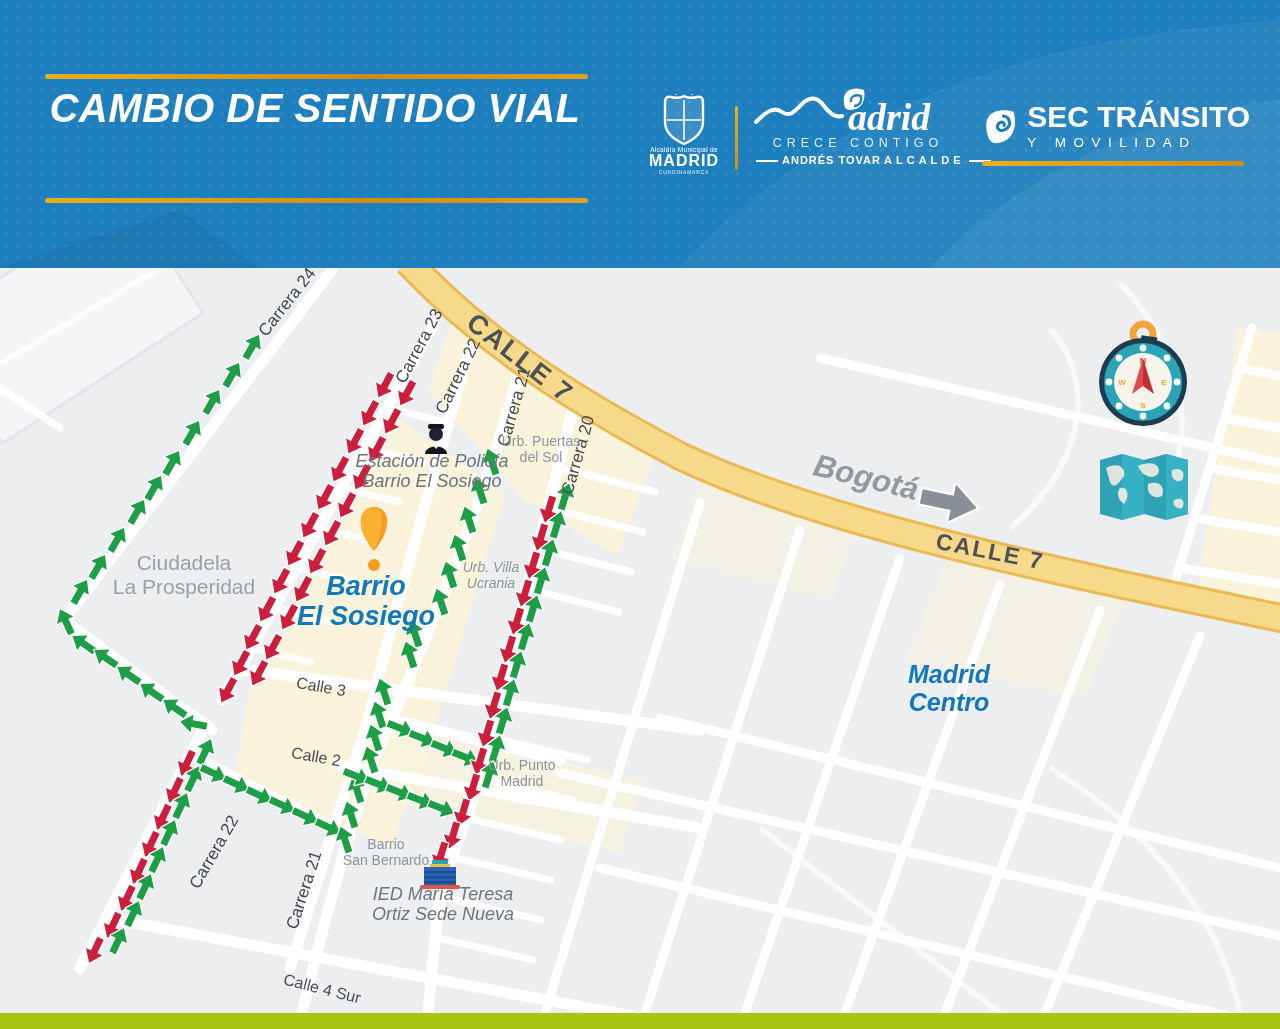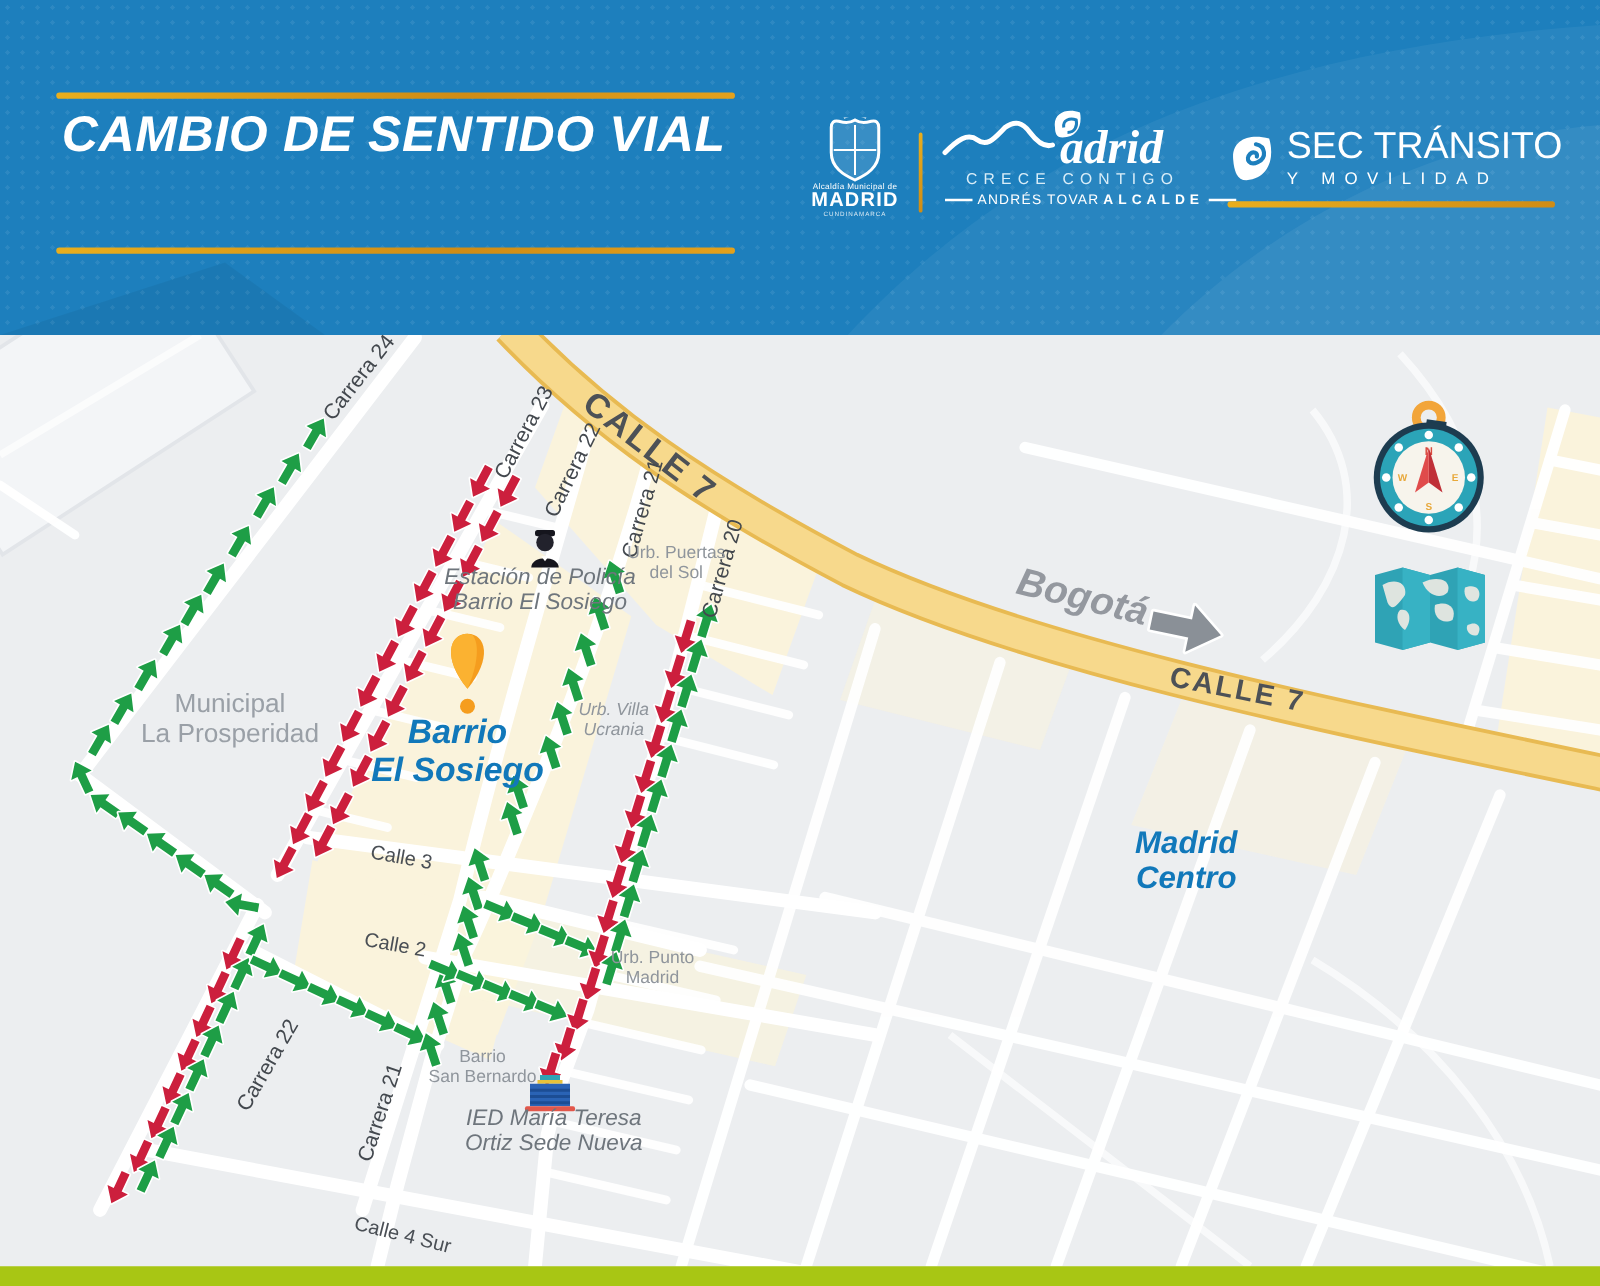--- a/index.html
+++ b/index.html
@@ -20,29 +20,29 @@
   .crest{position:absolute;left:648px;top:94px;width:72px;text-align:center;color:#fff;}
   .crest .t1{font-size:6.5px;letter-spacing:.3px;}
   .crest .t2{font-size:16px;font-weight:bold;letter-spacing:1px;line-height:1;}
   .crest .t3{font-size:5px;letter-spacing:.8px;opacity:.85;}
   .vdivider{position:absolute;left:735px;top:106px;width:3px;height:64px;
      background:linear-gradient(#e9ae1d,#cf8c15);border-radius:2px;}
   
   .mlogo{position:absolute;left:752px;top:88px;width:212px;text-align:center;color:#fff;}
   .mlogo .tag{font-size:12.5px;letter-spacing:5px;font-weight:300;color:#d9edf8;margin-top:2px;}
   .mlogo .mayor{font-size:11px;margin-top:4px;white-space:nowrap;}
-  .mlogo .mayor b{font-weight:normal;letter-spacing:1px;text-align:right;}
+  .mlogo .mayor b{font-weight:bold;letter-spacing:1px;text-align:right;}
   .mlogo .mayor span.role{letter-spacing:4px;font-weight:700;}
   .mlogo .dash{display:inline-block;width:22px;height:2px;background:#fff;vertical-align:middle;margin:0 4px;}
   
   .seclogo{position:absolute;left:982px;top:98px;width:268px;color:#fff;}
   .secrow{display:flex;align-items:center;gap:8px;}
   .sectext .l1{font-size:30px;line-height:1;white-space:nowrap;}
-  .sectext .l1 b{font-weight:400;}
-  .sectext .l1 span{font-weight:400;}
+  .sectext .l1 b{font-weight:700;}
+  .sectext .l1 span{font-weight:700;}
   .sectext .l2{font-size:13.5px;font-weight:300;letter-spacing:7.5px;margin-top:3px;white-space:nowrap;}
   .secline{margin-top:7px;width:262px;height:5px;border-radius:3px;
      background:linear-gradient(90deg,#e9ae1d,#cf8c15);}
 
   
   .map{position:absolute;left:0;top:268px;width:1280px;height:745px;background:#eceef0;}
   .map svg{position:absolute;left:0;top:0;}
   .mlabel{position:absolute;transform:translate(-50%,-50%);white-space:pre-line;text-align:center;
      pointer-events:none;line-height:1.12;}
   .mlabel.hwy{font-size:27px;font-weight:bold;color:#4d5156;letter-spacing:2px;white-space:nowrap;}
@@ -386,21 +386,21 @@
         <div class="mlabel st" style="left: 287px; top: 34px; transform: translate(-50%, -50%) rotate(-52deg);">Carrera 24</div>
         <div class="mlabel st" style="left: 419px; top: 78px; transform: translate(-50%, -50%) rotate(-62deg);">Carrera 23</div>
         <div class="mlabel st" style="left: 458px; top: 108px; transform: translate(-50%, -50%) rotate(-64deg);">Carrera 22</div>
         <div class="mlabel st" style="left: 514px; top: 139px; transform: translate(-50%, -50%) rotate(-74deg);">Carrera 21</div>
         <div class="mlabel st" style="left: 578px; top: 187px; transform: translate(-50%, -50%) rotate(-74deg);">Carrera 20</div>
         <div class="mlabel st" style="left: 214px; top: 584px; transform: translate(-50%, -50%) rotate(-60deg);">Carrera 22</div>
         <div class="mlabel st" style="left: 304px; top: 622px; transform: translate(-50%, -50%) rotate(-72deg);">Carrera 21</div>
         <div class="mlabel calle" style="left: 321px; top: 419px; transform: translate(-50%, -50%) rotate(10deg);">Calle 3</div>
         <div class="mlabel calle" style="left: 316px; top: 489px; transform: translate(-50%, -50%) rotate(10deg);">Calle 2</div>
         <div class="mlabel calle" style="left: 322px; top: 721px; transform: translate(-50%, -50%) rotate(14deg);">Calle 4 Sur</div>
-        <div class="mlabel area" style="left: 184px; top: 307px; transform: translate(-50%, -50%) rotate(0deg);">Municipal
+        <div class="mlabel area" style="left: 184px; top: 307px; transform: translate(-50%, -50%) rotate(0deg);">Ciudadela
 La Prosperidad</div>
         <div class="mlabel blue" style="left: 366px; top: 333px; transform: translate(-50%, -50%) rotate(0deg);">Barrio
 El Sosiego</div>
         <div class="mlabel blue2" style="left: 949px; top: 420px; transform: translate(-50%, -50%) rotate(0deg);">Madrid
 Centro</div>
         <div class="mlabel urb" style="left: 541px; top: 182px; transform: translate(-50%, -50%) rotate(0deg);">Urb. Puertas
 del Sol</div>
         <div class="mlabel urb" style="left: 491px; top: 308px; transform: translate(-50%, -50%) rotate(0deg); font-style: italic;">Urb. Villa
 Ucrania</div>
         <div class="mlabel urb" style="left: 522px; top: 462px; transform: translate(-50%, -50%) rotate(0deg); margin-top: 44px;">Urb. Punto

